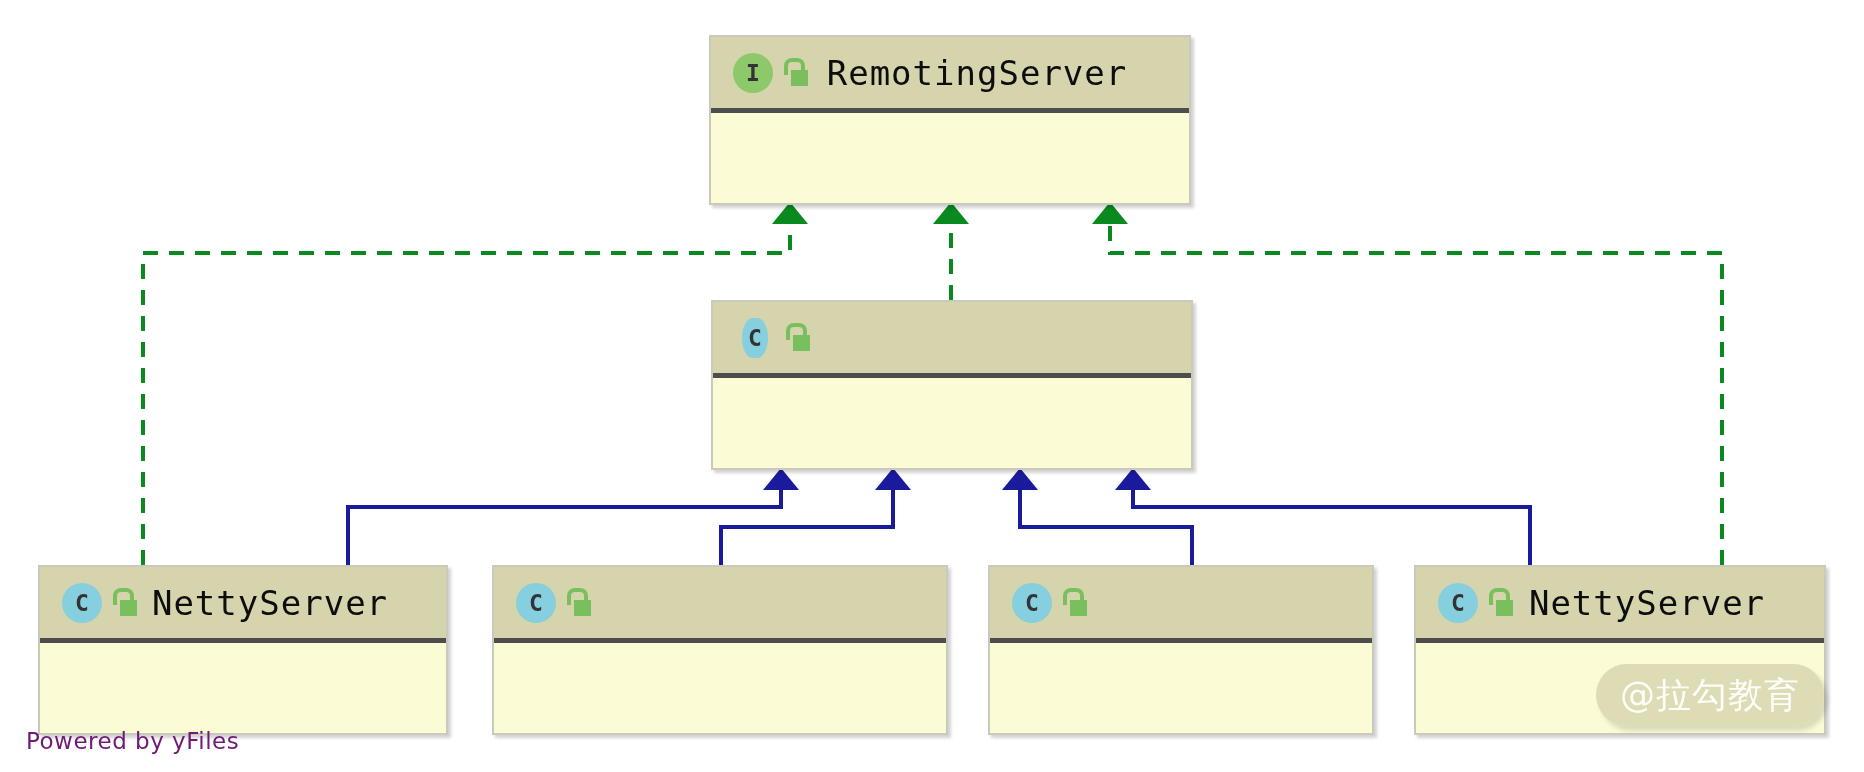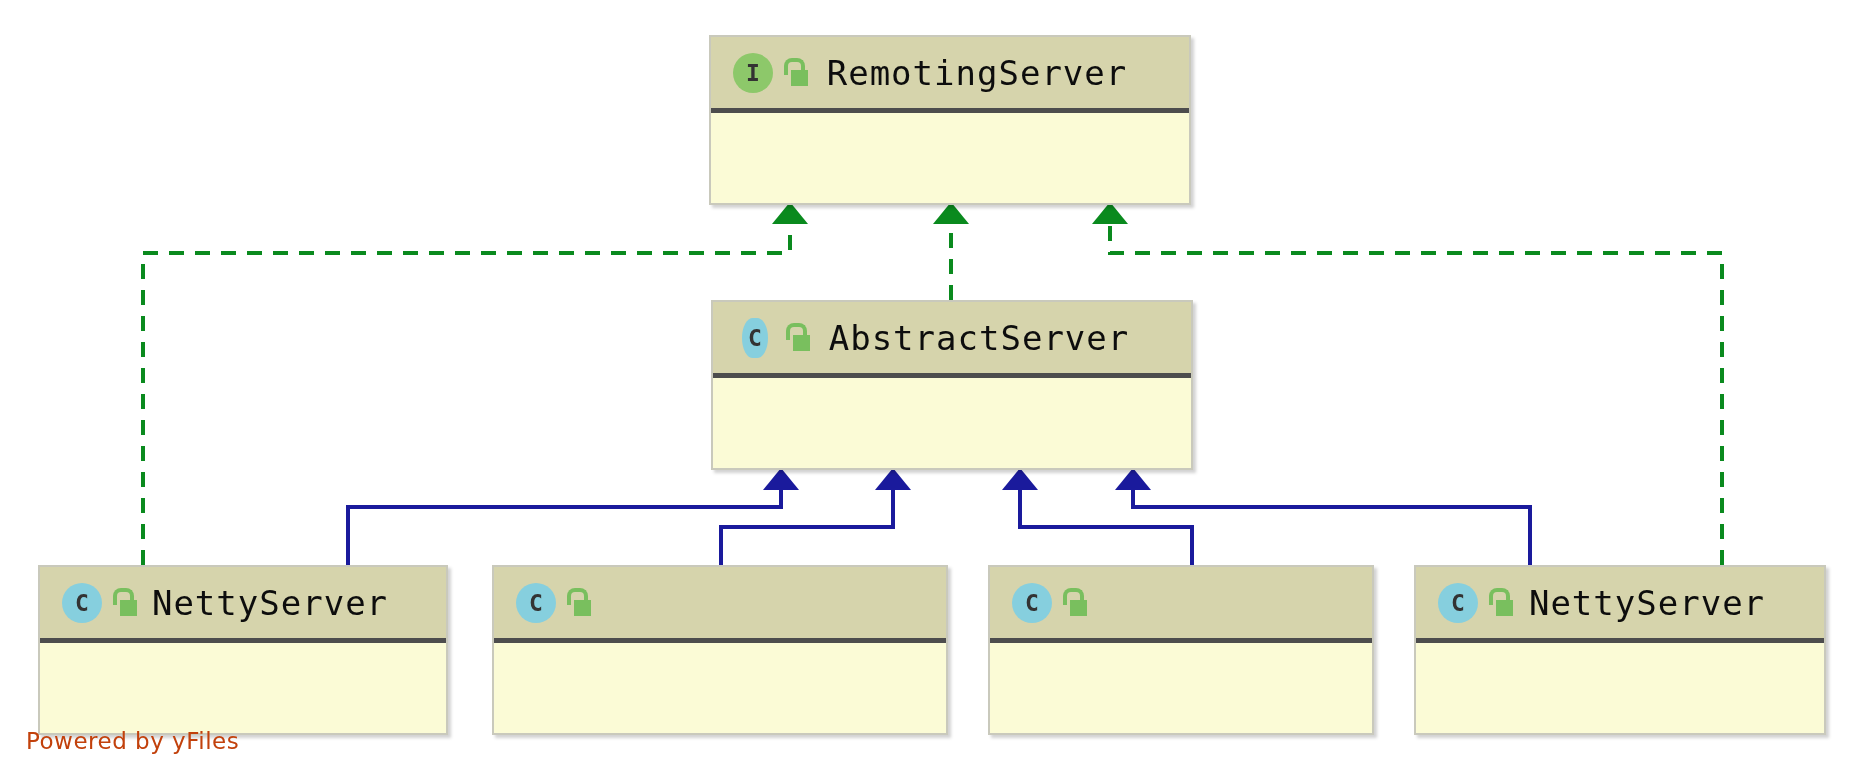--- a/index.html
+++ b/index.html
@@ -149,21 +149,21 @@
     letter-spacing: 1px;
   }
 
   
   #yfiles-credit {
     position: absolute;
     left: 26px;
     top: 728px;
     font-family: "DejaVu Sans", sans-serif;
     font-size: 23px;
-    color: #c2410c;
+    color: #701a75;
     letter-spacing: 0.5px;
   }
 </style>
 </head>
 <body>
 
 <div id="canvas">
 
   <svg id="edge-layer" width="1864" height="772" viewBox="0 0 1864 772">
 
@@ -220,21 +220,20 @@
   <div class="uml-node" style="left:711px; top:300px; width:482px; height:170px;">
     <div class="uml-header">
       <span class="type-icon icon-abstract">
         <span class="arc-l"></span>
         <span class="disc">C</span>
       </span>
       <span class="lock-icon">
         <span class="shackle"></span>
           <span class="bodyb"></span>
       </span>
-      <span class="uml-title">AbstractServer</span>
     </div>
     <div class="uml-body"></div>
   </div>
 
   <div class="uml-node" style="left:38px; top:565px; width:410px; height:170px;">
     <div class="uml-header">
       <span class="type-icon icon-class">
         <span class="disc">C</span>
       </span>
       <span class="lock-icon">
@@ -279,16 +278,17 @@
       </span>
       <span class="lock-icon">
         <span class="shackle"></span>
           <span class="bodyb"></span>
       </span>
       <span class="uml-title">NettyServer</span>
     </div>
     <div class="uml-body"></div>
   </div>
 
+  <div id="watermark">@拉勾教育</div>
 
   <div id="yfiles-credit">Powered by yFiles</div>
 
 </div>
 
 </body></html>

